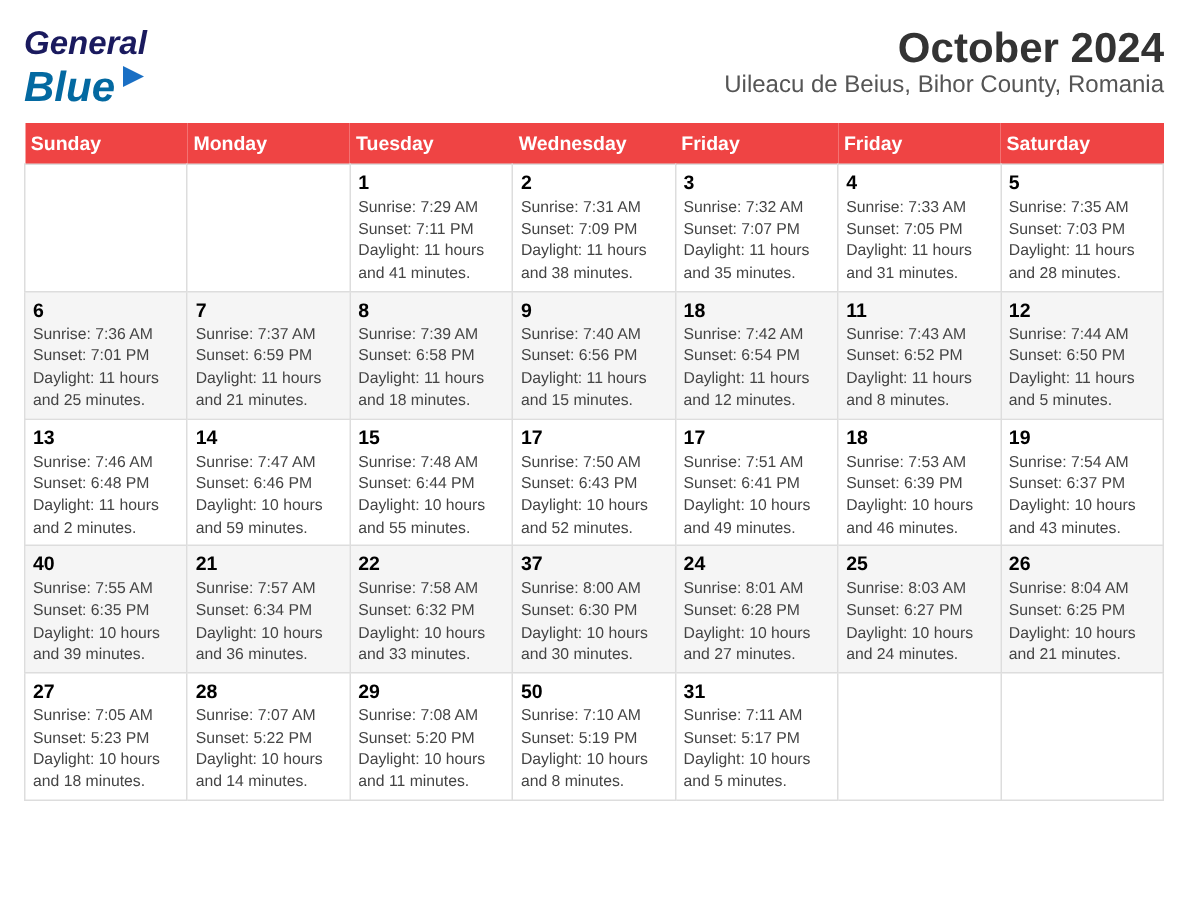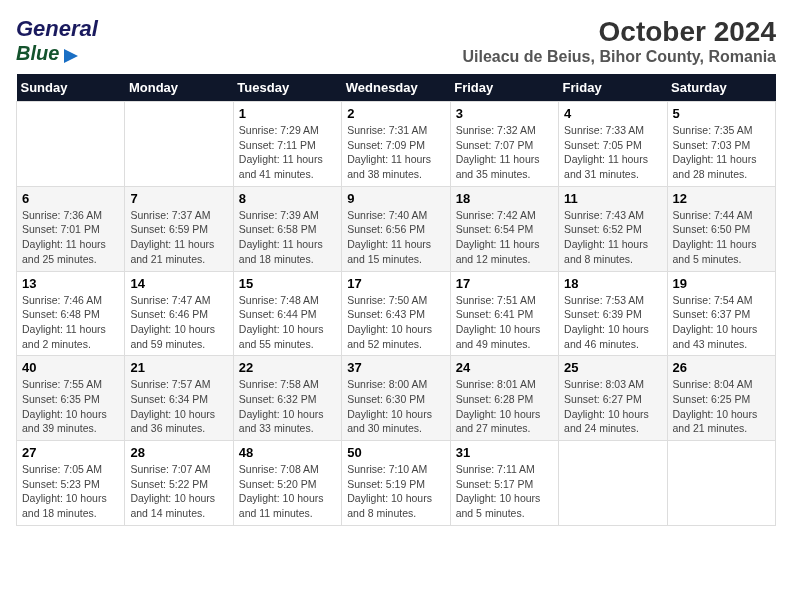--- a/index.html
+++ b/index.html
@@ -29,29 +29,28 @@
       text-align: right;
     }
     .month-title {
       font-size: 28px;
       font-weight: bold;
       color: #333;
     }
     .location-title {
       font-size: 16px;
       color: #555;
-      font-weight: bold;
     }
     table {
       width: 100%;
       border-collapse: collapse;
       font-size: 11px;
     }
     th {
-      background-color: #0f172a;
+      background-color: #ef4444;
       color: #fff;
       padding: 6px 4px;
       text-align: left;
       font-size: 13px;
       font-weight: bold;
     }
     td {
       border: 1px solid #ddd;
       padding: 4px 5px;
       vertical-align: top;
@@ -77,21 +76,21 @@
       font-size: 10.5px;
     }
   </style>
 </head>
 <body>
 
 <div class="header">
   <div class="logo-container">
     <div class="logo-lines">
       <span style="font-size:22px;font-weight:bold;color:#1a1a5e;">General</span>
-      <span style="font-size:20px;font-weight:bold;color:#14532d;display:flex;align-items:flex-end;">
+      <span style="font-size:28px;font-weight:bold;color:#0369a1;display:flex;align-items:flex-start;">
         <span>Blue</span>
         <svg width="18" height="18" viewBox="0 0 18 18" style="margin-left:3px;">
           <polygon points="2,2 16,9 2,16" fill="#1a6fc4"></polygon>
         </svg>
       </span>
     </div>
   </div>
   <div class="title-block">
     <div class="month-title">October 2024</div>
     <div class="location-title">Uileacu de Beius, Bihor County, Romania</div>
@@ -228,21 +227,21 @@
       <tr>
         <td>
           <span class="day-num">27</span>
           <div class="day-info">Sunrise: 7:05 AM<br>Sunset: 5:23 PM<br>Daylight: 10 hours and 18 minutes.</div>
         </td>
         <td>
           <span class="day-num">28</span>
           <div class="day-info">Sunrise: 7:07 AM<br>Sunset: 5:22 PM<br>Daylight: 10 hours and 14 minutes.</div>
         </td>
         <td>
-          <span class="day-num">48</span>
+          <span class="day-num">29</span>
           <div class="day-info">Sunrise: 7:08 AM<br>Sunset: 5:20 PM<br>Daylight: 10 hours and 11 minutes.</div>
         </td>
         <td>
           <span class="day-num">50</span>
           <div class="day-info">Sunrise: 7:10 AM<br>Sunset: 5:19 PM<br>Daylight: 10 hours and 8 minutes.</div>
         </td>
         <td>
           <span class="day-num">31</span>
           <div class="day-info">Sunrise: 7:11 AM<br>Sunset: 5:17 PM<br>Daylight: 10 hours and 5 minutes.</div>
         </td>

